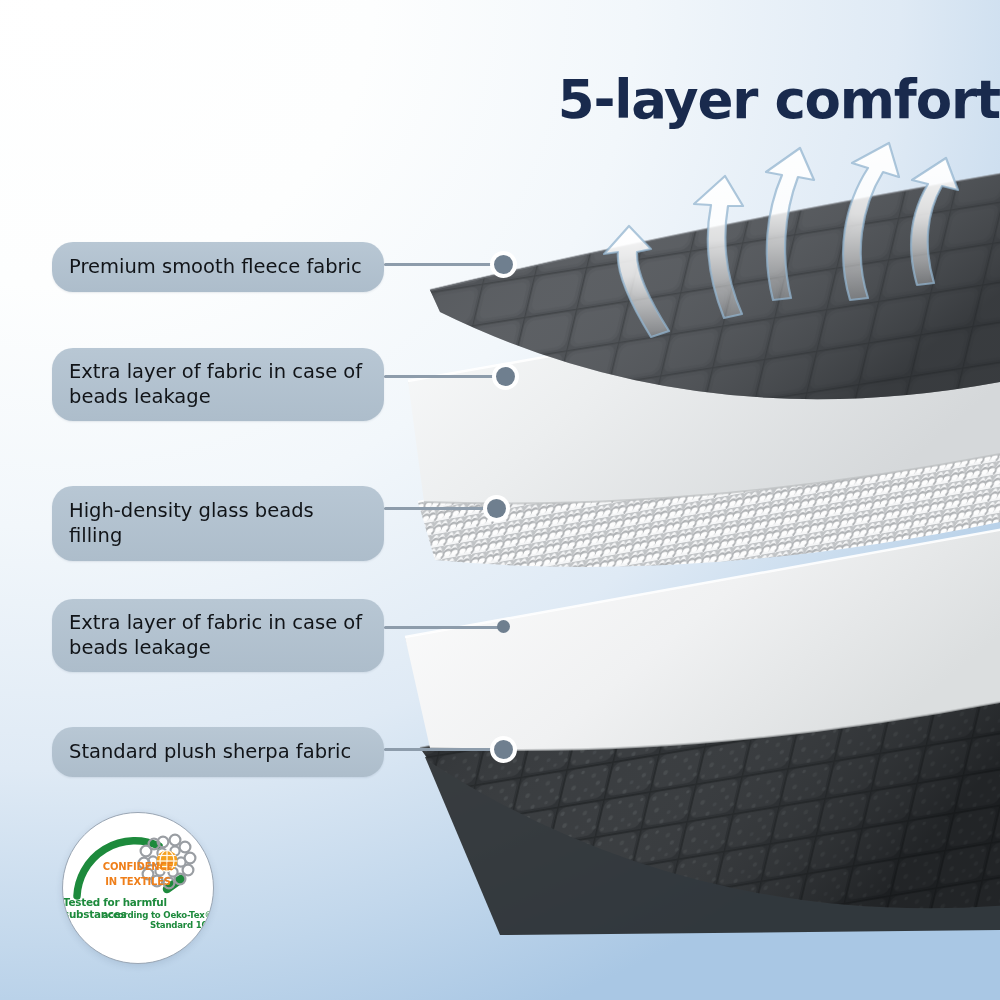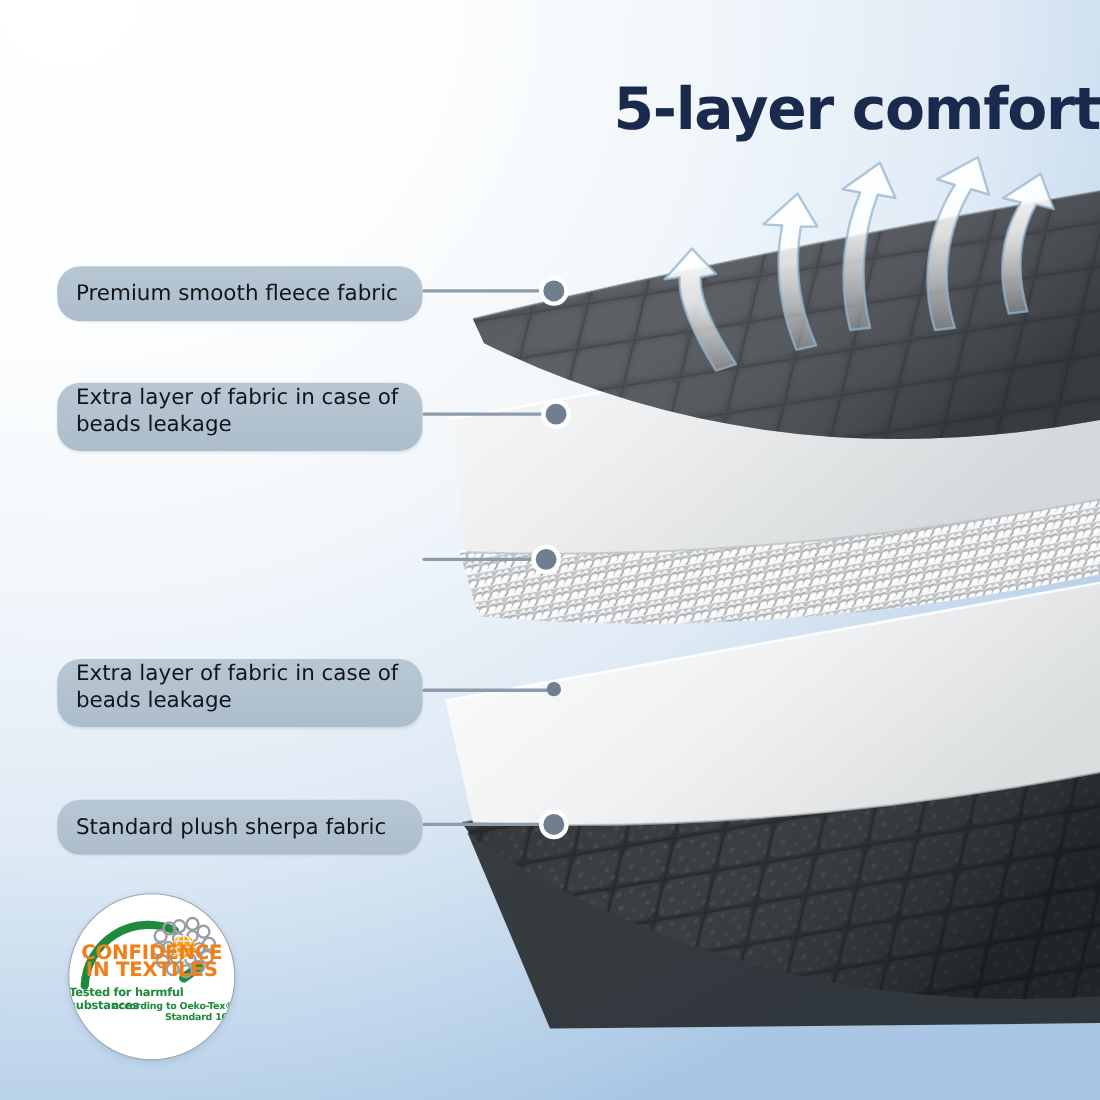--- a/index.html
+++ b/index.html
@@ -36,21 +36,21 @@
     background:linear-gradient(180deg,#b8c7d4 0%,#adbdcb 100%);
     border-radius:21px;
     color:#111418;
     font-size:19.5px;
     line-height:25px;
     padding:12px 17px 13px 17px;
     box-sizing:border-box;
     box-shadow:0 1px 2px rgba(40,60,85,.10);
     font-family:"DejaVu Sans","Liberation Sans",sans-serif;
   }
-  .pill.two-line{padding-top:0;padding-bottom:12px;}
+  .pill.two-line{padding-top:11px;padding-bottom:12px;}
 
   
   .leader{
     position:absolute;height:3px;background:#8d9cab;border-radius:2px;
   }
   .dot{
     position:absolute;width:13px;height:13px;border-radius:50%;
     background:#6f7f8f;
   }
   .dot.ringed{
@@ -67,21 +67,21 @@
     position:absolute;left:62px;top:812px;width:150px;height:150px;
     border-radius:50%;
     background:#ffffff;
     border:1.5px solid #9aa6b4;
     box-shadow:0 2px 7px rgba(35,60,90,.13);
     overflow:hidden;
   }
   .badge-svg{position:absolute;left:0;top:0;width:150px;height:150px;}
   .b-conf{
     position:absolute;left:0;right:0;top:46px;text-align:center;
-    font-size:18px;font-weight:bold;color:#ef7f1a;letter-spacing:-.2px;
+    font-size:10px;font-weight:bold;color:#ef7f1a;letter-spacing:-.2px;
     line-height:15px;
     font-family:"DejaVu Sans","Liberation Sans",sans-serif;
   }
   .b-tested{
     position:absolute;left:0;right:0;top:83px;text-align:left;
     font-size:10.4px;font-weight:bold;color:#1d8a3c;letter-spacing:-.25px;
     font-family:"DejaVu Sans","Liberation Sans",sans-serif;
   }
   .b-acc{
     position:absolute;left:0;right:0;top:97px;text-align:right;
@@ -229,20 +229,23 @@
 
   <div class="pill" style="left:52px;top:242px;width:332px;">
     <span>Premium smooth fleece fabric</span>
   </div>
 
   <div class="pill two-line" style="left:52px;top:348px;width:332px;">
     <div>Extra layer of fabric in case of</div>
     <div>beads leakage</div>
   </div>
 
+  <div class="pill" style="left:52px;top:486px;width:332px;">
+    <span>High-density glass beads filling</span>
+  </div>
 
   <div class="pill two-line" style="left:52px;top:599px;width:332px;">
     <div>Extra layer of fabric in case of</div>
     <div>beads leakage</div>
   </div>
 
   <div class="pill" style="left:52px;top:727px;width:332px;">
     <span>Standard plush sherpa fabric</span>
   </div>
 

